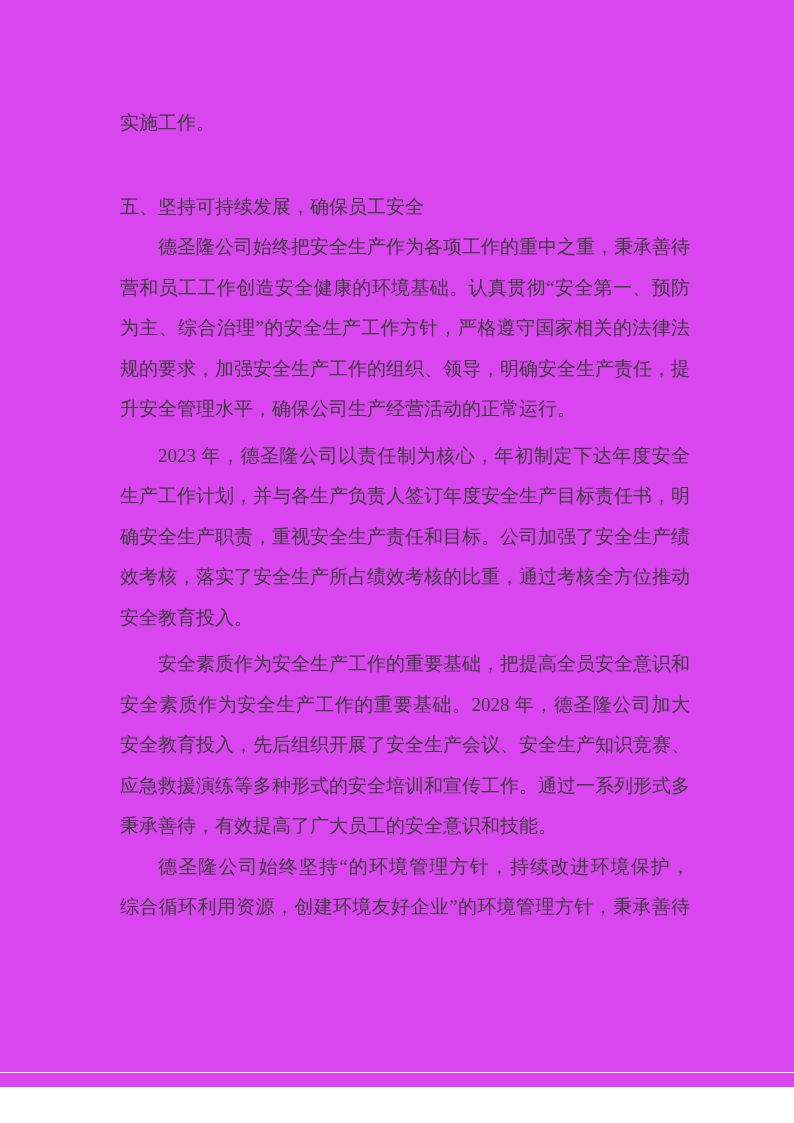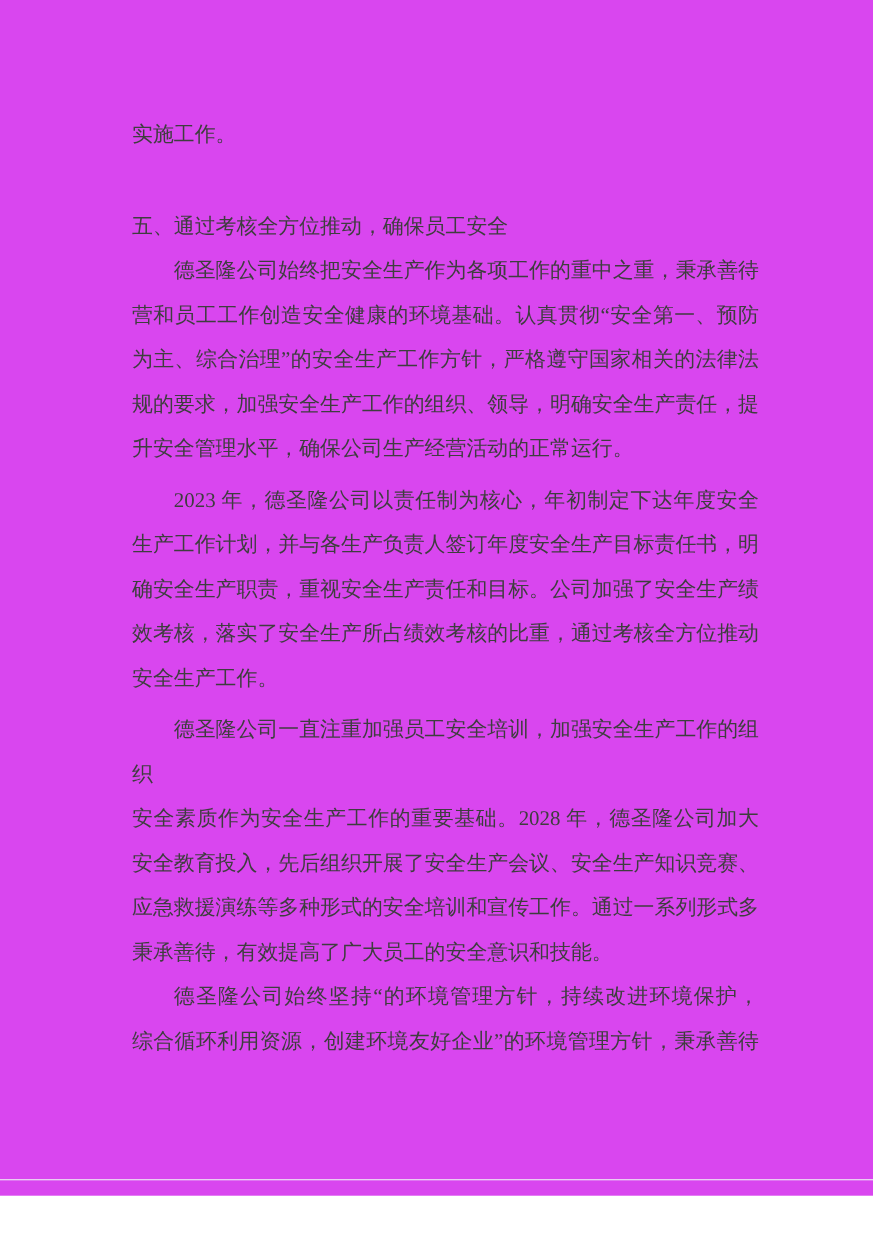--- a/index.html
+++ b/index.html
@@ -57,40 +57,40 @@
   }
 </style>
 </head>
 <body>
 
 <div class="page">
   <div class="content">
 
     <p class="line end">实施工作。</p>
 
-    <h2 class="heading h-five">五、通过考核全方位推动，确保员工安全</h2>
+    <h2 class="heading h-five">五、坚持可持续发展，确保员工安全</h2>
 
     <div class="para">
       <p class="line indent">德圣隆公司始终把安全生产作为各项工作的重中之重，秉承善待</p>
       <p class="line">营和员工工作创造安全健康的环境基础。认真贯彻“安全第一、预防</p>
       <p class="line">为主、综合治理”的安全生产工作方针，严格遵守国家相关的法律法</p>
       <p class="line">规的要求，加强安全生产工作的组织、领导，明确安全生产责任，提</p>
       <p class="line end">升安全管理水平，确保公司生产经营活动的正常运行。</p>
     </div>
 
     <div class="para gap">
       <p class="line indent">2023 年，德圣隆公司以责任制为核心，年初制定下达年度安全</p>
       <p class="line">生产工作计划，并与各生产负责人签订年度安全生产目标责任书，明</p>
       <p class="line">确安全生产职责，重视安全生产责任和目标。公司加强了安全生产绩</p>
       <p class="line">效考核，落实了安全生产所占绩效考核的比重，通过考核全方位推动</p>
-      <p class="line end">安全生产工作。</p>
+      <p class="line end">安全教育投入。</p>
     </div>
 
     <div class="para gap">
-      <p class="line indent">德圣隆公司一直注重加强员工安全培训，加强安全生产工作的组织</p>
+      <p class="line indent">安全素质作为安全生产工作的重要基础，把提高全员安全意识和</p>
       <p class="line">安全素质作为安全生产工作的重要基础。2028 年，德圣隆公司加大</p>
       <p class="line">安全教育投入，先后组织开展了安全生产会议、安全生产知识竞赛、</p>
       <p class="line">应急救援演练等多种形式的安全培训和宣传工作。通过一系列形式多</p>
       <p class="line end">秉承善待，有效提高了广大员工的安全意识和技能。</p>
     </div>
 
 
     <div class="para">
       <p class="line indent">德圣隆公司始终坚持“的环境管理方针，持续改进环境保护，</p>
       <p class="line">综合循环利用资源，创建环境友好企业”的环境管理方针，秉承善待</p>

